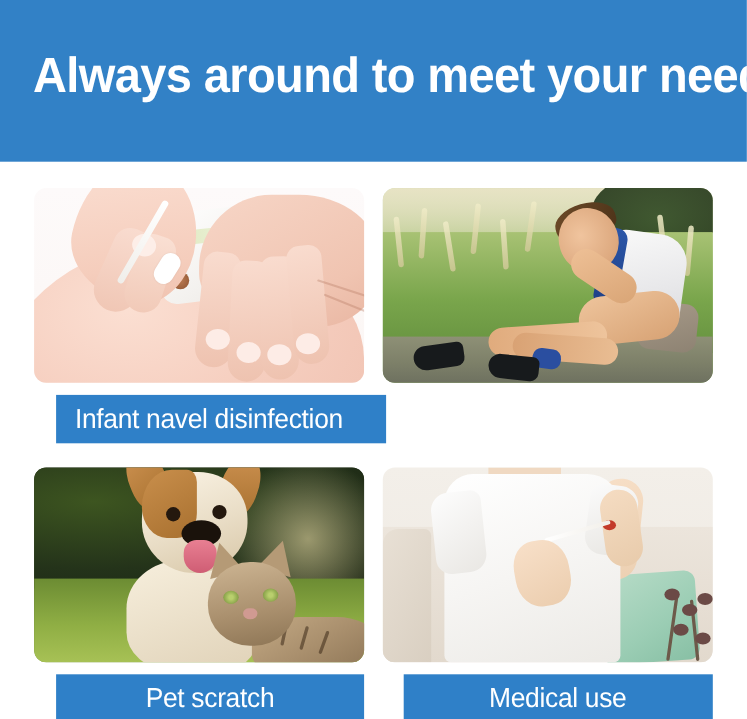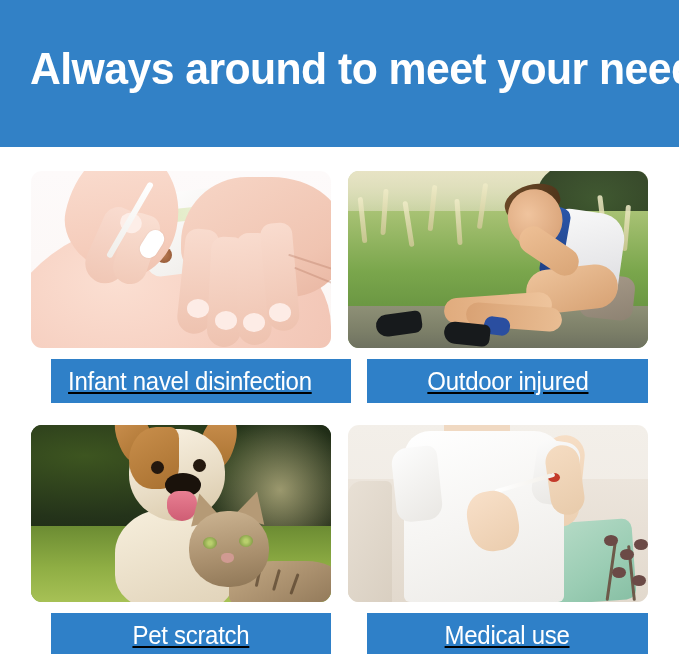--- a/index.html
+++ b/index.html
@@ -17,21 +17,21 @@
   .banner-title{
     position:absolute;left:30px;top:41px;
     font-size:45px;line-height:56px;font-weight:700;
     color:#ffffff;letter-spacing:-0.6px;
     transform:scaleX(0.95);transform-origin:left center;
     white-space:nowrap;
   }
 
   
   .grid{position:absolute;left:0;top:147px;width:679px;height:507px;}
-  .card{position:absolute;width:300px;text-decoration:underline;}
+  .card{position:absolute;width:300px;}
   .card-r1{top:24px;}
   .card-r2{top:278px;}
   .card-c1{left:31px;}
   .card-c2{left:348px;}
 
   .photo{
     position:relative;width:300px;height:177px;border-radius:11px;
     overflow:hidden;background:#fff;
   }
 
@@ -413,23 +413,20 @@
         <div class="hair"></div>
         <div class="head"></div>
         <div class="thigh"></div>
         <div class="arm"></div>
         <div class="shin"></div>
         <div class="shin2"></div>
         <div class="sock"></div>
         <div class="shoe sh1"></div>
         <div class="shoe sh2"></div>
       </div>
-      <div class="label label-center">
-        <span class="label-text">Outdoor injured</span>
-      </div>
     </div>
 
     <div class="card card-r2 card-c1">
       <div class="photo p3">
         <div class="bokeh-dark"></div>
         <div class="sunglow"></div>
         <div class="lawn"></div>
         <div class="ear ear-l"></div>
         <div class="ear ear-r"></div>
         <div class="dog-body"></div>

